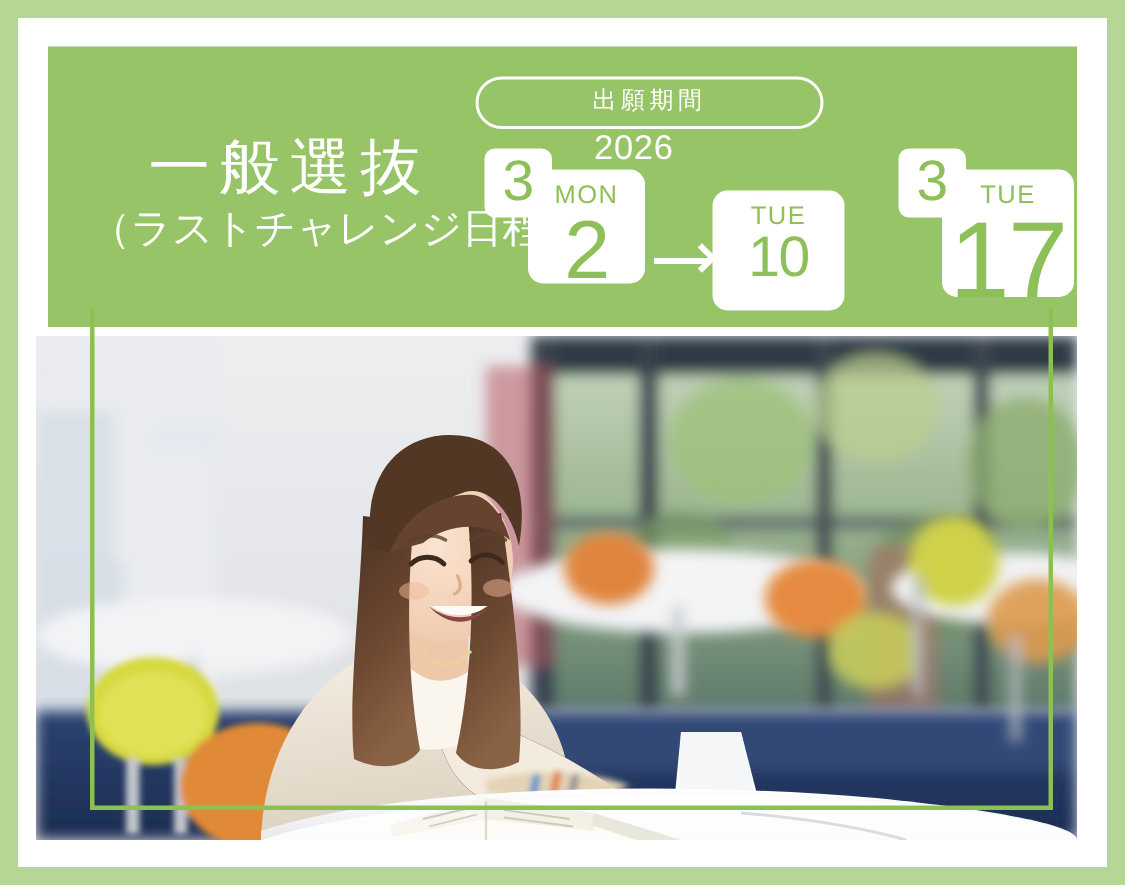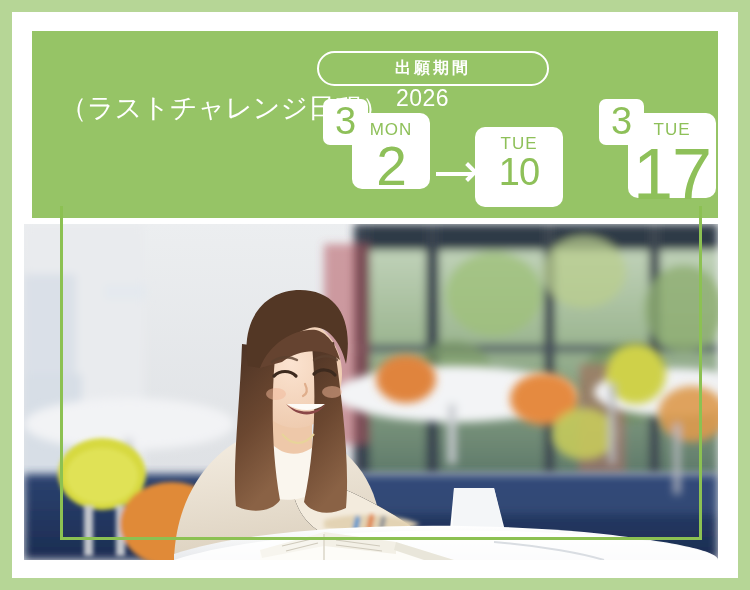--- a/index.html
+++ b/index.html
@@ -42,21 +42,21 @@
     position: absolute;
     border: 2px solid #ffffff;
     border-radius: 999px;
     color: #ffffff;
     font-size: 16px;
     letter-spacing: 3px;
     text-align: center;
     line-height: 1;
     padding: 7px 0 8px 0;
     white-space: nowrap;
-    font-weight: 700;
+    font-weight: 400;
   }
   .pill-apply { left: 285px; top: 20px; width: 232px; }
   .pill-exam  { left: 562px; top: 20px; width: 110px; }
 
   
   .title-block {
     position: absolute;
     left: 28px;
     top: 58px;
     width: 260px;
@@ -195,20 +195,21 @@
 
 <div class="banner">
   <div class="banner-inner">
 
     <div class="header-band">
 
       <div class="pill pill-apply">出願期間</div>
 
 
       <div class="title-block">
+        <div class="title-main">一般選抜</div>
         <div class="title-sub">（ラストチャレンジ日程）</div>
       </div>
 
       <div class="date-group group-apply">
 
         <div class="year-label" style="left:73px; top:0px;">2026</div>
 
         <div class="month-chip" style="left:0px; top:12px;">3</div>
 
         <div class="day-card card-start">

